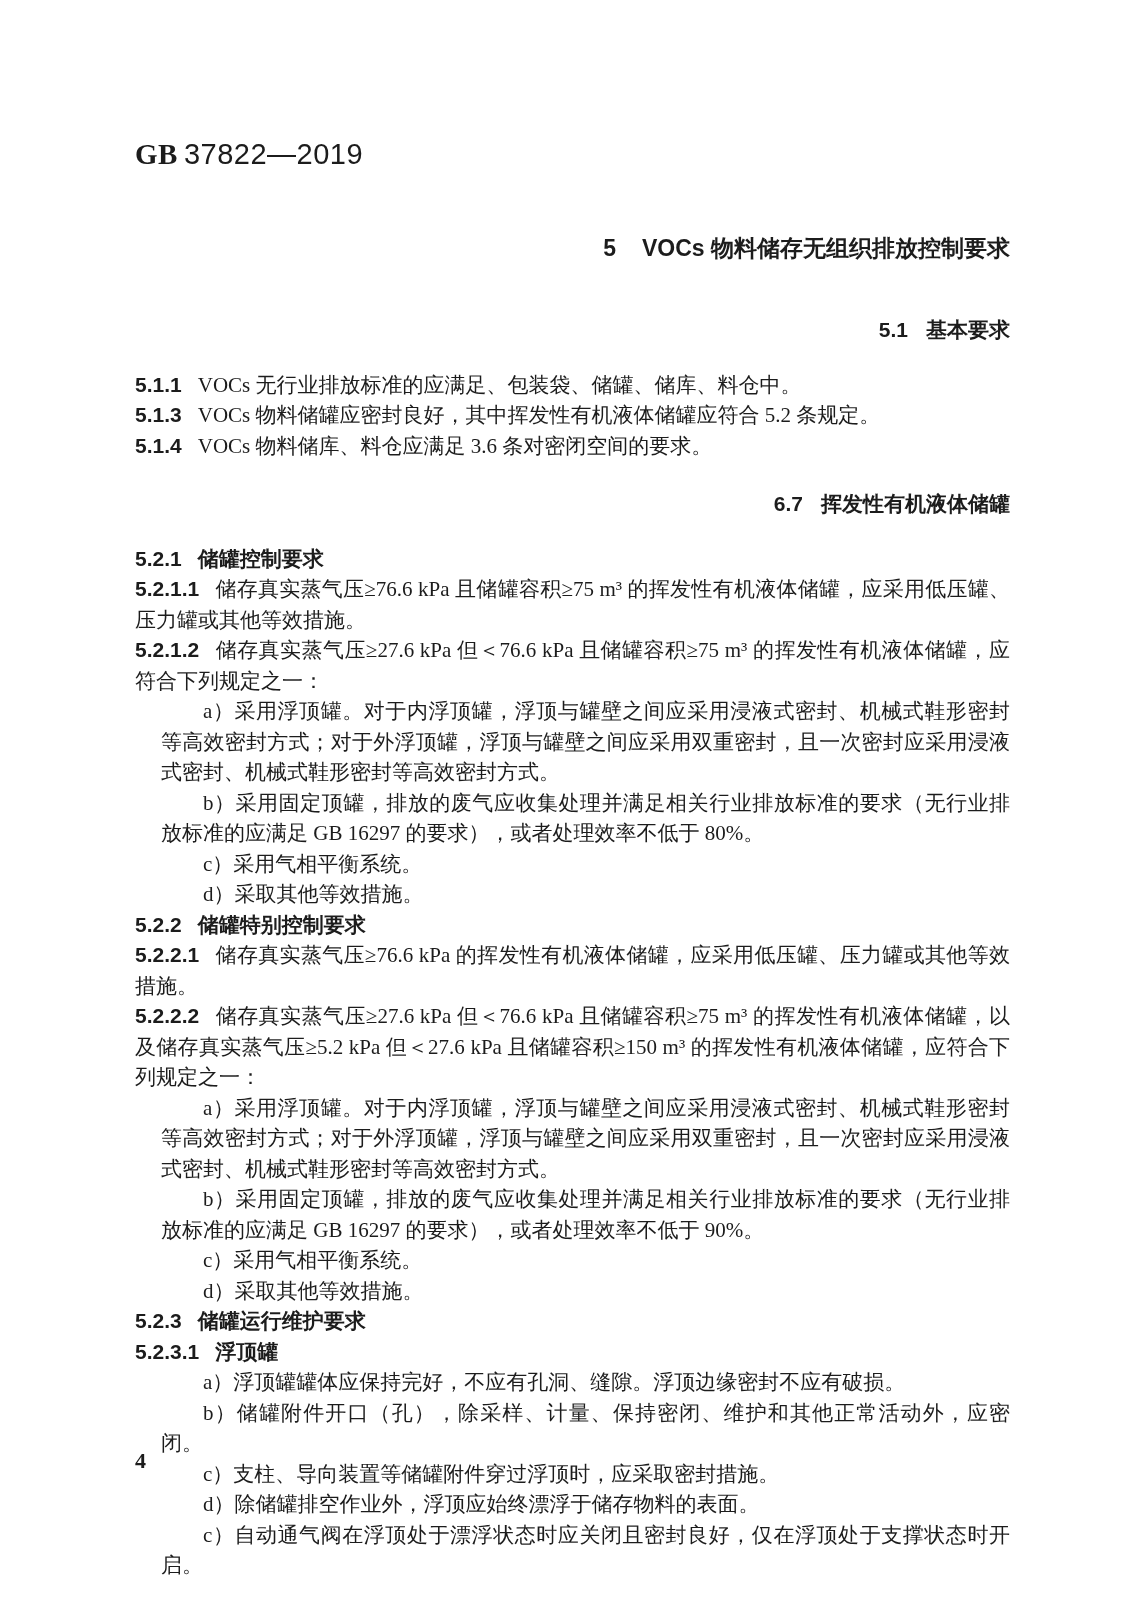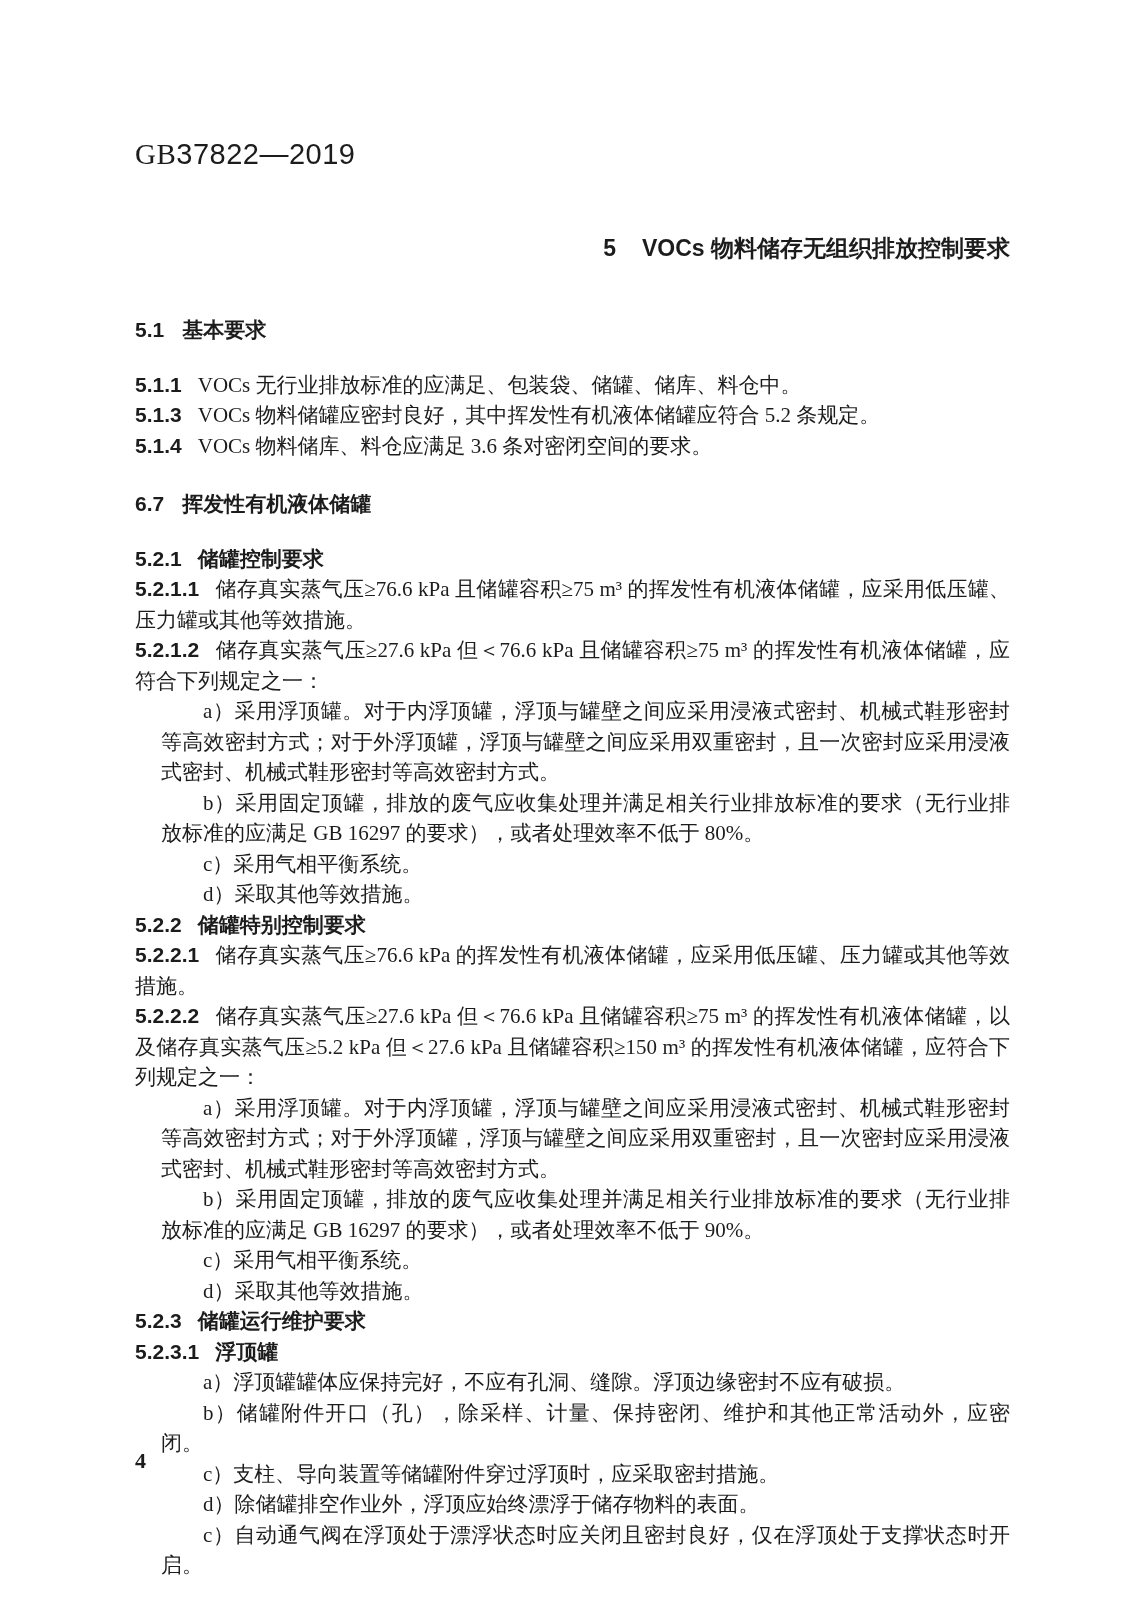--- a/index.html
+++ b/index.html
@@ -25,21 +25,22 @@
     padding: 138px 130px 0 135px;
   }
   .doc-header {
     font-size: 29px;
     letter-spacing: 0.5px;
     margin: 0 0 62px 0;
     white-space: nowrap;
   }
   .doc-header .std-prefix {
     font-family: "Liberation Serif", serif;
-    font-weight: 400;
+    font-weight: 700;
+    margin-right: 6px;
   }
   .doc-header .std-number {
     font-family: "Liberation Sans", sans-serif;
     font-weight: 400;
     margin-top: 20px;
   }
   .content p {
     margin: 0;
     font-size: 21px;
     line-height: 30.5px;
@@ -54,21 +55,21 @@
     margin: 0 0 52px 0;
     text-align: right;
   }
   p.h-chapter .num { margin-right: 26px; }
   
   p.h-section {
     font-family: "Liberation Sans", sans-serif;
     font-weight: 700;
     font-size: 21px;
     margin: 0 0 24px 0;
-    text-align: left;
+    text-align: right;
   }
   p.h-section .num { margin-right: 18px; }
   
   p.h-section.spaced { margin-top: 28px; }
   
   p.h-sub {
     font-family: "Liberation Sans", sans-serif;
     font-weight: 700;
     font-size: 21px;
     text-align: left;

